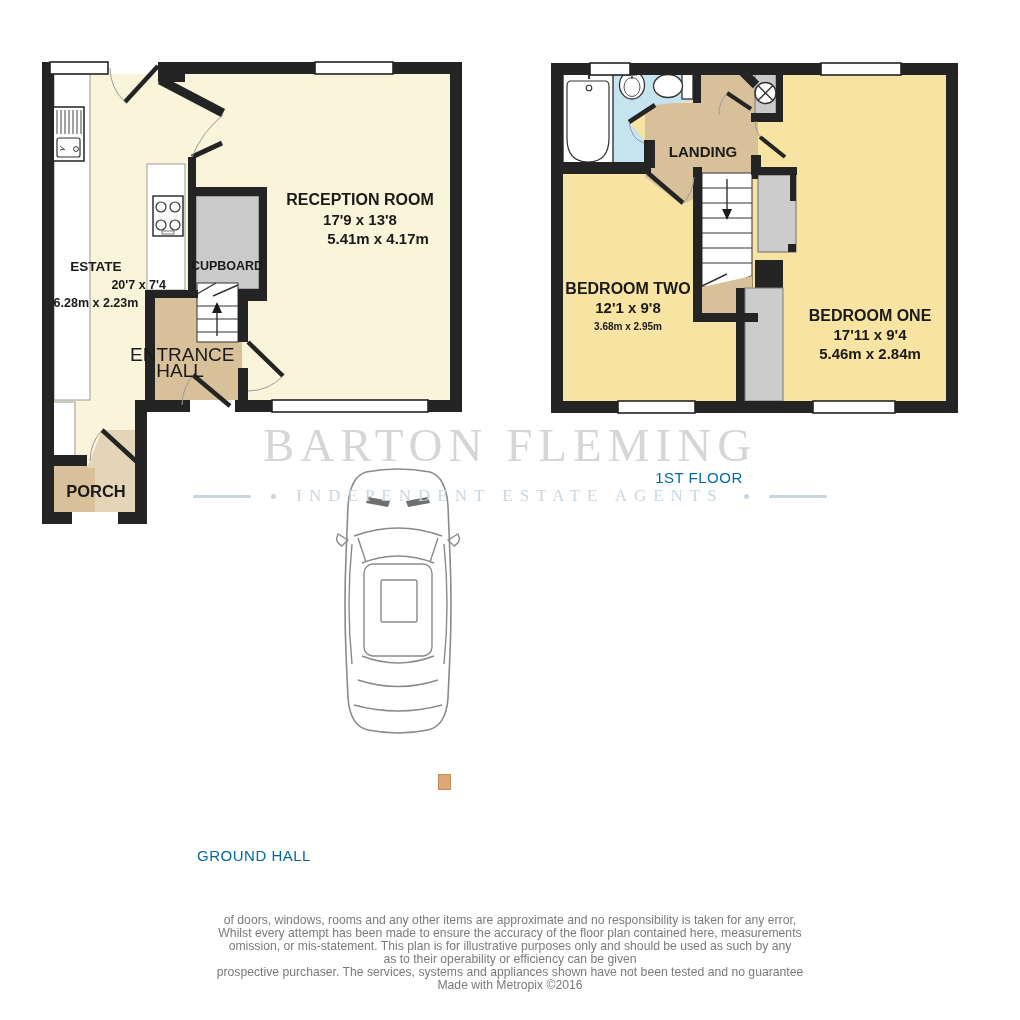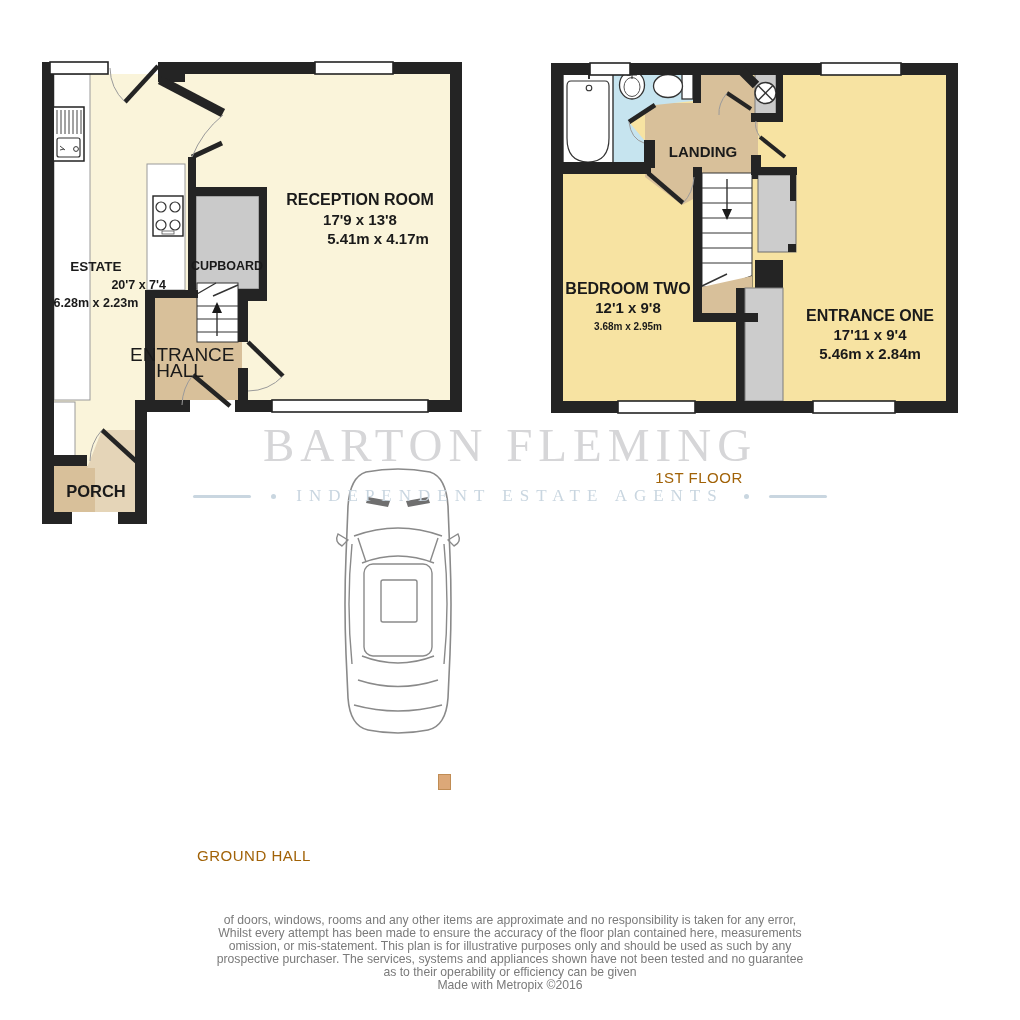--- a/index.html
+++ b/index.html
@@ -2,21 +2,21 @@
 <html><head>
 <meta charset="utf-8">
 <style>
   html,body{margin:0;padding:0;background:#fff;}
   #canvas{position:relative;width:1020px;height:1020px;background:#fff;overflow:hidden;
           font-family:"Liberation Sans",sans-serif;}
   svg{position:absolute;}
   .room-label{position:absolute;text-align:center;color:#1a1a1a;line-height:18px;z-index:6;}
   .rname{font-weight:700;}
   .rdims{font-weight:700;}
-  .lbl-floor{position:absolute;color:#a16207;font-size:15px;letter-spacing:0.5px;z-index:6;}
+  .lbl-floor{position:absolute;color:#0369a1;font-size:15px;letter-spacing:0.5px;z-index:6;}
   
   .watermark{position:absolute;left:120px;top:418px;width:780px;text-align:center;z-index:2;}
   .wm-name{font-family:"Liberation Serif",serif;font-size:47px;letter-spacing:6px;
            color:#d6d6d8;white-space:nowrap;}
   .wm-tagline-row{margin-top:14px;display:flex;align-items:center;justify-content:center;gap:20px;}
   .wm-rule{display:inline-block;width:58px;height:3px;background:#c9d6e0;border-radius:2px;}
   .wm-dot{display:inline-block;width:5px;height:5px;border-radius:50%;background:#c9d6e0;}
   .wm-tagline{font-family:"Liberation Serif",serif;font-size:17px;letter-spacing:7px;
               color:#c9d6e0;white-space:nowrap;}
   .footer{position:absolute;left:75px;top:914px;width:870px;text-align:center;
@@ -293,32 +293,32 @@
     <div class="rname">LANDING</div>
   </div>
 
   <div class="room-label" style="left:538px;top:279px;width:180px;font-size:16px;line-height:19px;">
     <div class="rname">BEDROOM TWO</div>
     <div class="rdims" style="font-size:15px;">12'1 x 9'8</div>
     <div class="rdims" style="font-size:10px;">3.68m x 2.95m</div>
   </div>
 
   <div class="room-label" style="left:780px;top:306px;width:180px;font-size:16px;line-height:19px;">
-    <div class="rname">ENTRANCE ONE</div>
+    <div class="rname">BEDROOM ONE</div>
     <div class="rdims" style="font-size:15px;">17'11 x 9'4</div>
     <div class="rdims" style="font-size:15px;">5.46m x 2.84m</div>
   </div>
 
   <div class="lbl-floor" style="left:619px;top:469px;width:160px;text-align:center;">1ST FLOOR</div>
   <div class="lbl-floor" style="left:154px;top:847px;width:200px;text-align:center;">GROUND HALL</div>
 
   <div class="swatch"></div>
 
   <div class="footer">
     <div>of doors, windows, rooms and any other items are approximate and no responsibility is taken for any error,</div>
     <div>Whilst every attempt has been made to ensure the accuracy of the floor plan contained here, measurements</div>
     <div>omission, or mis-statement. This plan is for illustrative purposes only and should be used as such by any</div>
+    <div>as to their operability or efficiency can be given</div>
     <div>prospective purchaser. The services, systems and appliances shown have not been tested and no guarantee</div>
-    <div>as to their operability or efficiency can be given</div>
     <div>Made with Metropix ©2016</div>
   </div>
 
 </div>
 
 </body></html>

